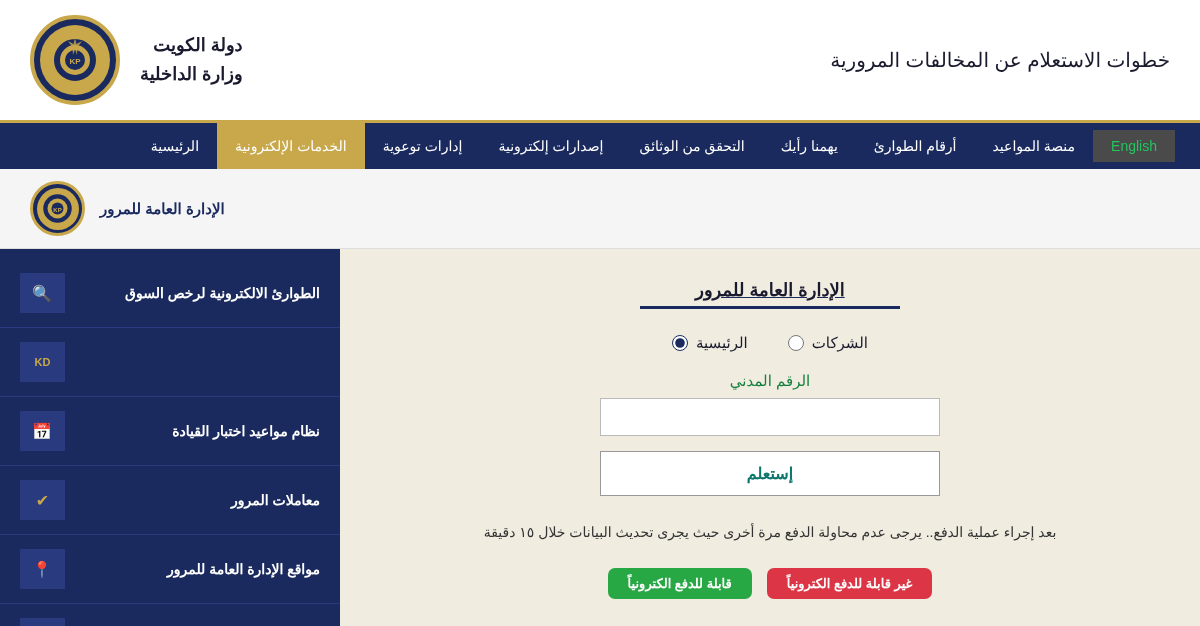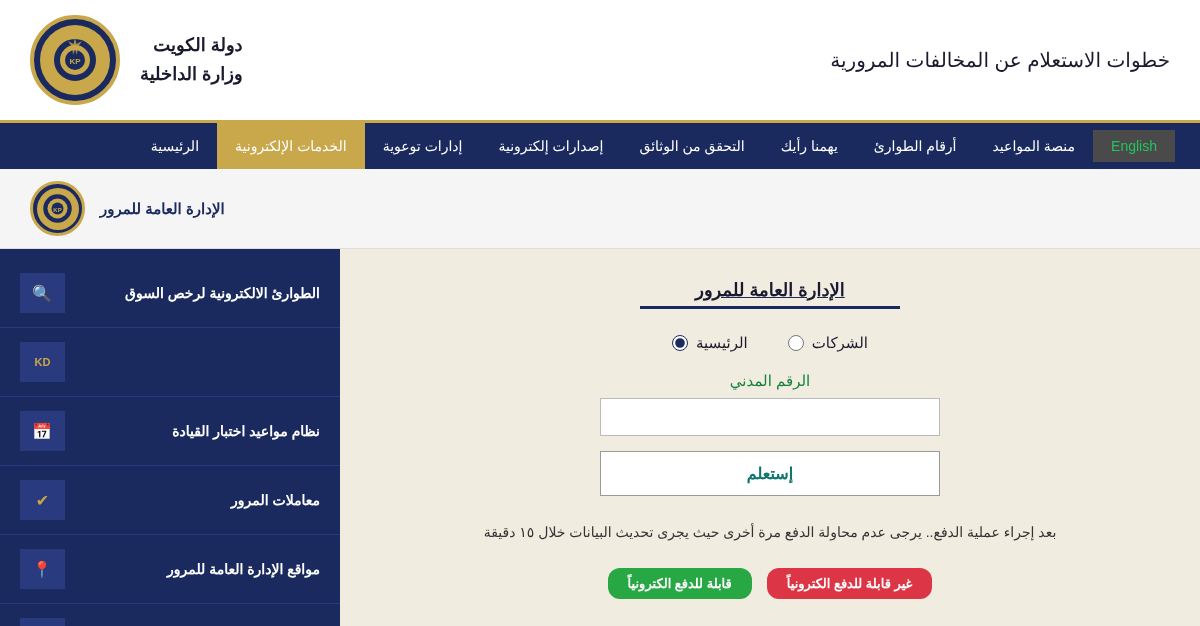--- a/index.html
+++ b/index.html
@@ -237,21 +237,21 @@
     }
 
     .badge-row {
       display: flex;
       justify-content: center;
       gap: 15px;
       direction: rtl;
     }
     .badge {
       padding: 8px 20px;
-      border-radius: 12px;
+      border-radius: 7px;
       font-size: 13px;
       color: #fff;
       font-weight: bold;
     }
     .badge-green { background: #28a745; }
     .badge-red { background: #dc3545; }
 
     
     .sidebar {
       width: 340px;

